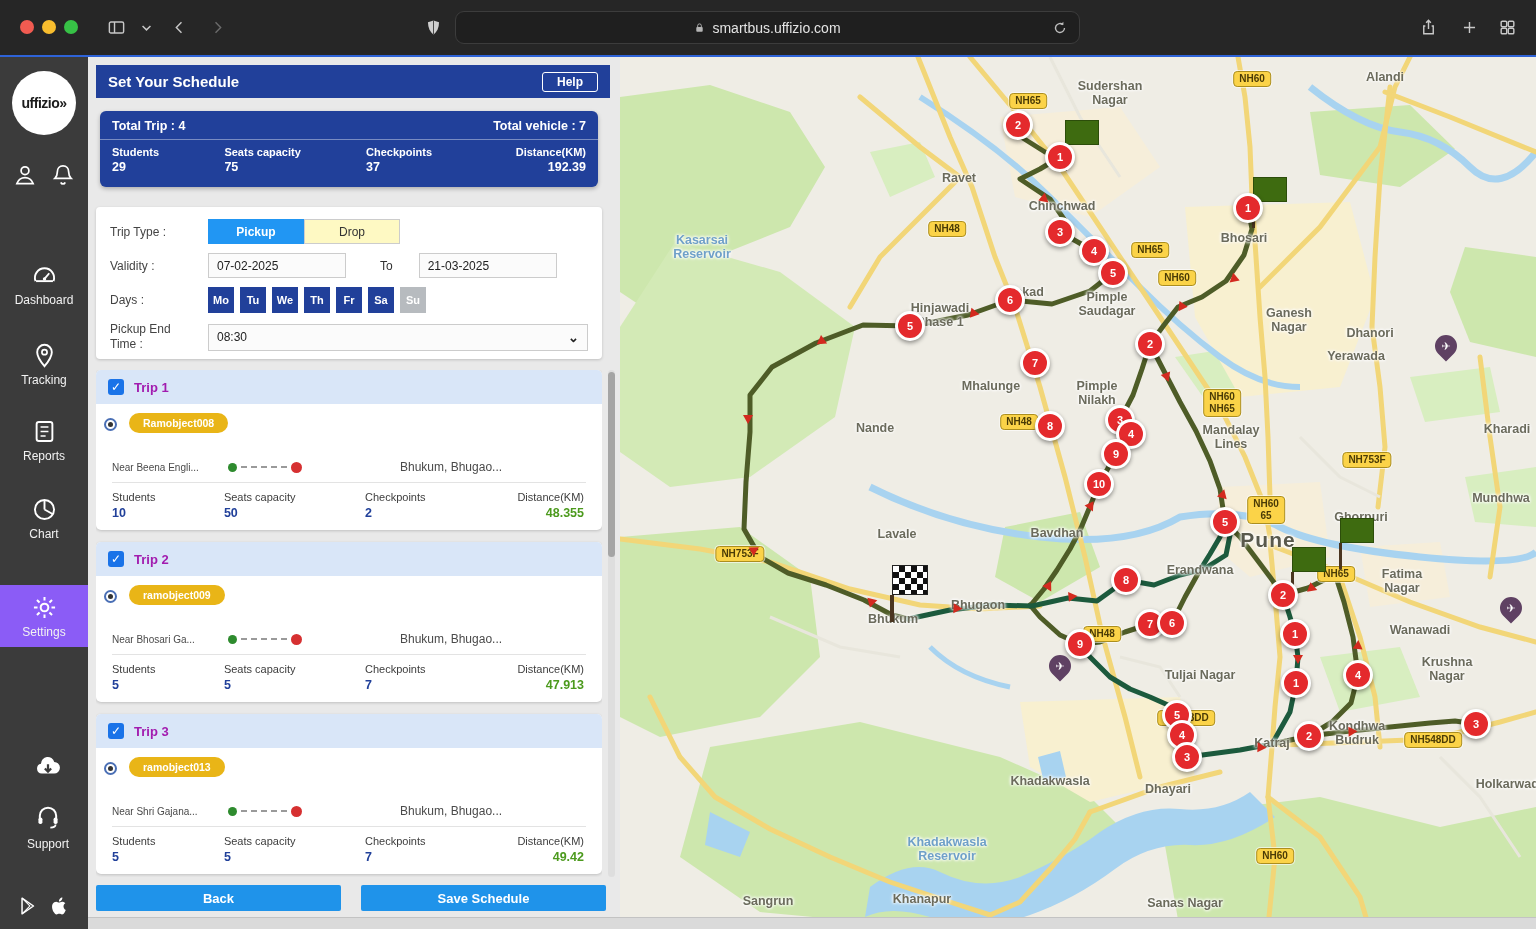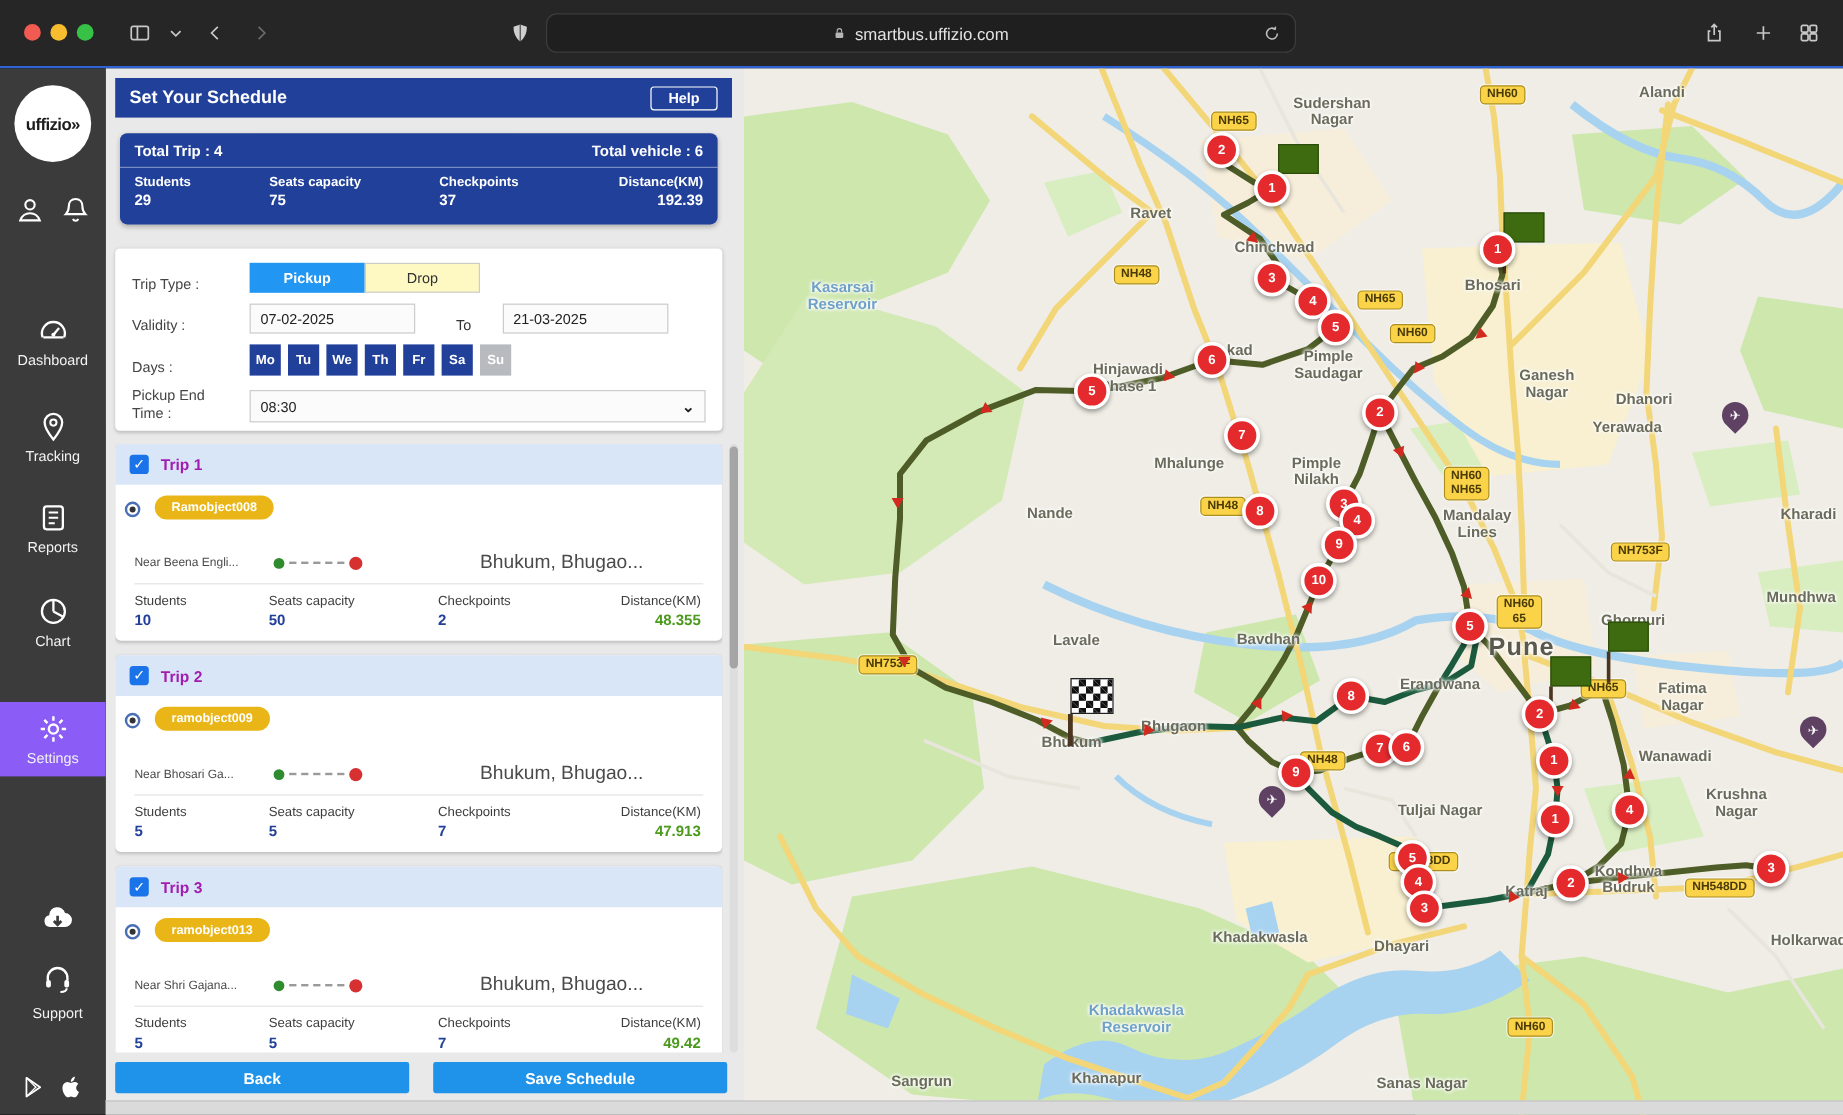--- a/index.html
+++ b/index.html
@@ -41,21 +41,21 @@
   .help-btn { border:1px solid #fff; border-radius:3px; color:#fff; font-size:12px; font-weight:bold; padding:2px 14px; background:transparent; cursor:pointer; }
 
   .summary-card { position:absolute; top:54px; left:12px; right:22px; height:76px; background:#21409a; border-radius:6px; color:#fff; box-shadow:0 2px 4px rgba(0,0,0,.25); }
   .summary-top { display:flex; justify-content:space-between; font-size:12.5px; font-weight:bold; padding:8px 12px 6px; border-bottom:1px solid rgba(255,255,255,.4); }
   .summary-grid { display:grid; grid-template-columns:1.15fr 1.45fr 1.25fr 1fr; padding:6px 12px 0; }
   .summary-grid .col:last-child { text-align:right; }
   .summary-grid .lab { font-size:11px; font-weight:bold; }
   .summary-grid .val { font-size:12.5px; font-weight:bold; margin-top:2px; }
 
   .form-card { position:absolute; top:150px; left:8px; right:18px; height:152px; background:#fff; border-radius:4px; box-shadow:0 1px 3px rgba(0,0,0,.18); padding:12px 14px; font-size:12px; color:#333; }
-  .form-row { display:flex; align-items:flex-end; margin-bottom:9px; }
+  .form-row { display:flex; align-items:center; margin-bottom:9px; }
   .form-row .flabel { width:98px; flex:none; color:#444; }
   .seg { display:flex; }
   .seg .seg-btn { width:96px; height:25px; font-size:12px; font-weight:bold; display:flex; align-items:center; justify-content:center; cursor:pointer; }
   .seg .on { background:#2196f3; color:#fff; }
   .seg .off { background:#fef9c3; color:#333; border:1px solid #ccc; font-weight:normal; }
   .tinput { height:25px; border:1px solid #ccc; background:#fbfbfb; font-size:12px; color:#222; padding:0 8px; display:flex; align-items:center; }
   .w140 { width:138px; } .to-lab { margin:0 26px 0 34px; color:#333; }
   .day-box { width:26px; height:26px; margin-right:6px; display:flex; align-items:center; justify-content:center; color:#fff; font-size:11px; font-weight:bold; cursor:pointer; }
   .day-on { background:#21409a; } .day-off { background:#b7bbbf; }
   .time-select { position:relative; flex:1; height:27px; border:1px solid #ccc; background:#fbfbfb; display:flex; align-items:center; padding:0 8px; font-size:12px; color:#222; cursor:pointer; }
@@ -70,21 +70,21 @@
   .trip-body { padding:9px 12px 10px 6px; position:relative; }
   .radio { width:13px; height:13px; border:2px solid #4a6fb5; border-radius:50%; display:inline-block; position:relative; margin:5px 4px 0 2px; vertical-align:top; cursor:pointer; }
   .radio::after { content:""; position:absolute; left:2px; top:2px; width:5px; height:5px; border-radius:50%; background:#333; }
   .veh-badge { display:inline-block; background:#e9b517; color:#fff; font-size:10.5px; font-weight:bold; padding:4px 14px; border-radius:12px; margin-left:8px; cursor:pointer; }
   .route-row { display:flex; align-items:center; margin:27px 0 4px 10px; }
   .route-row .stop { font-size:10px; color:#4a4a4a; width:106px; flex:none; }
   .dotline { display:flex; align-items:center; gap:4px; margin:0 10px; }
   .dot-g { width:9px; height:9px; border-radius:50%; background:#2e8b2e; }
   .dot-r { width:11px; height:11px; border-radius:50%; background:#d63031; }
   .dash { width:6px; height:2px; background:#9a9a9a; }
-  .route-row .end { font-size:16px; color:#4a4a4a; margin-left:88px; }
+  .route-row .end { font-size:12px; color:#4a4a4a; margin-left:88px; }
   .trip-div { border-top:1px solid #e3e3e3; margin:8px 4px 8px 10px; }
   .trip-stats { display:grid; grid-template-columns:1.15fr 1.45fr 1.25fr 1fr; padding:0 6px 0 10px; }
   .trip-stats .col:last-child { text-align:right; }
   .trip-stats .lab { font-size:11px; color:#3d3d3d; }
   .trip-stats .val { font-size:12.5px; font-weight:bold; color:#21409a; margin-top:3px; }
   .trip-stats .val.green { color:#4c9a1d; }
 
   .trips-scrollbar { position:absolute; right:5px; top:313px; bottom:52px; width:7px; background:#dedede; border-radius:4px; }
   .trips-scrollbar .thumb { position:absolute; top:2px; left:0; width:7px; height:185px; background:#a5a5a5; border-radius:4px; }
 
@@ -263,21 +263,21 @@
 
   <div class="panel">
     <div class="panel-header">
       <span class="title">Set Your Schedule</span>
       <button class="help-btn">Help</button>
     </div>
 
     <div class="summary-card">
       <div class="summary-top">
         <span>Total Trip : 4</span>
-        <span>Total vehicle : 6</span>
+        <span>Total vehicle : 7</span>
       </div>
       <div class="summary-grid" id="summary-grid">
           <div class="col">
     <div class="lab">Students</div>
     <div class="val">29</div>
   </div>
           <div class="col">
     <div class="lab">Seats capacity</div>
     <div class="val">75</div>
   </div>
@@ -569,21 +569,21 @@
         <div class="map-label " style="left:881px;top:441px">Mundhwa</div>
         <div class="map-label " style="left:277px;top:477px">Lavale</div>
         <div class="map-label " style="left:437px;top:476px">Bavdhan</div>
         <div class="map-label " style="left:741px;top:460px">Ghorpuri</div>
         <div class="map-label big" style="left:648px;top:483px">Pune</div>
         <div class="map-label " style="left:580px;top:513px">Erandwana</div>
         <div class="map-label " style="left:782px;top:524px">Fatima
 Nagar</div>
         <div class="map-label " style="left:358px;top:548px">Bhugaon</div>
         <div class="map-label " style="left:273px;top:562px">Bhukum</div>
-        <div class="map-label " style="left:776px;top:573px">Wanawadi</div>
+        <div class="map-label " style="left:800px;top:573px">Wanawadi</div>
         <div class="map-label " style="left:580px;top:618px">Tuljai Nagar</div>
         <div class="map-label " style="left:827px;top:612px">Krushna
 Nagar</div>
         <div class="map-label " style="left:652px;top:686px">Katraj</div>
         <div class="map-label " style="left:737px;top:676px">Kondhwa
 Budruk</div>
         <div class="map-label " style="left:889px;top:727px">Holkarwadi</div>
         <div class="map-label " style="left:548px;top:732px">Dhayari</div>
         <div class="map-label city" style="left:430px;top:724px">Khadakwasla</div>
         <div class="map-label water" style="left:327px;top:792px">Khadakwasla

